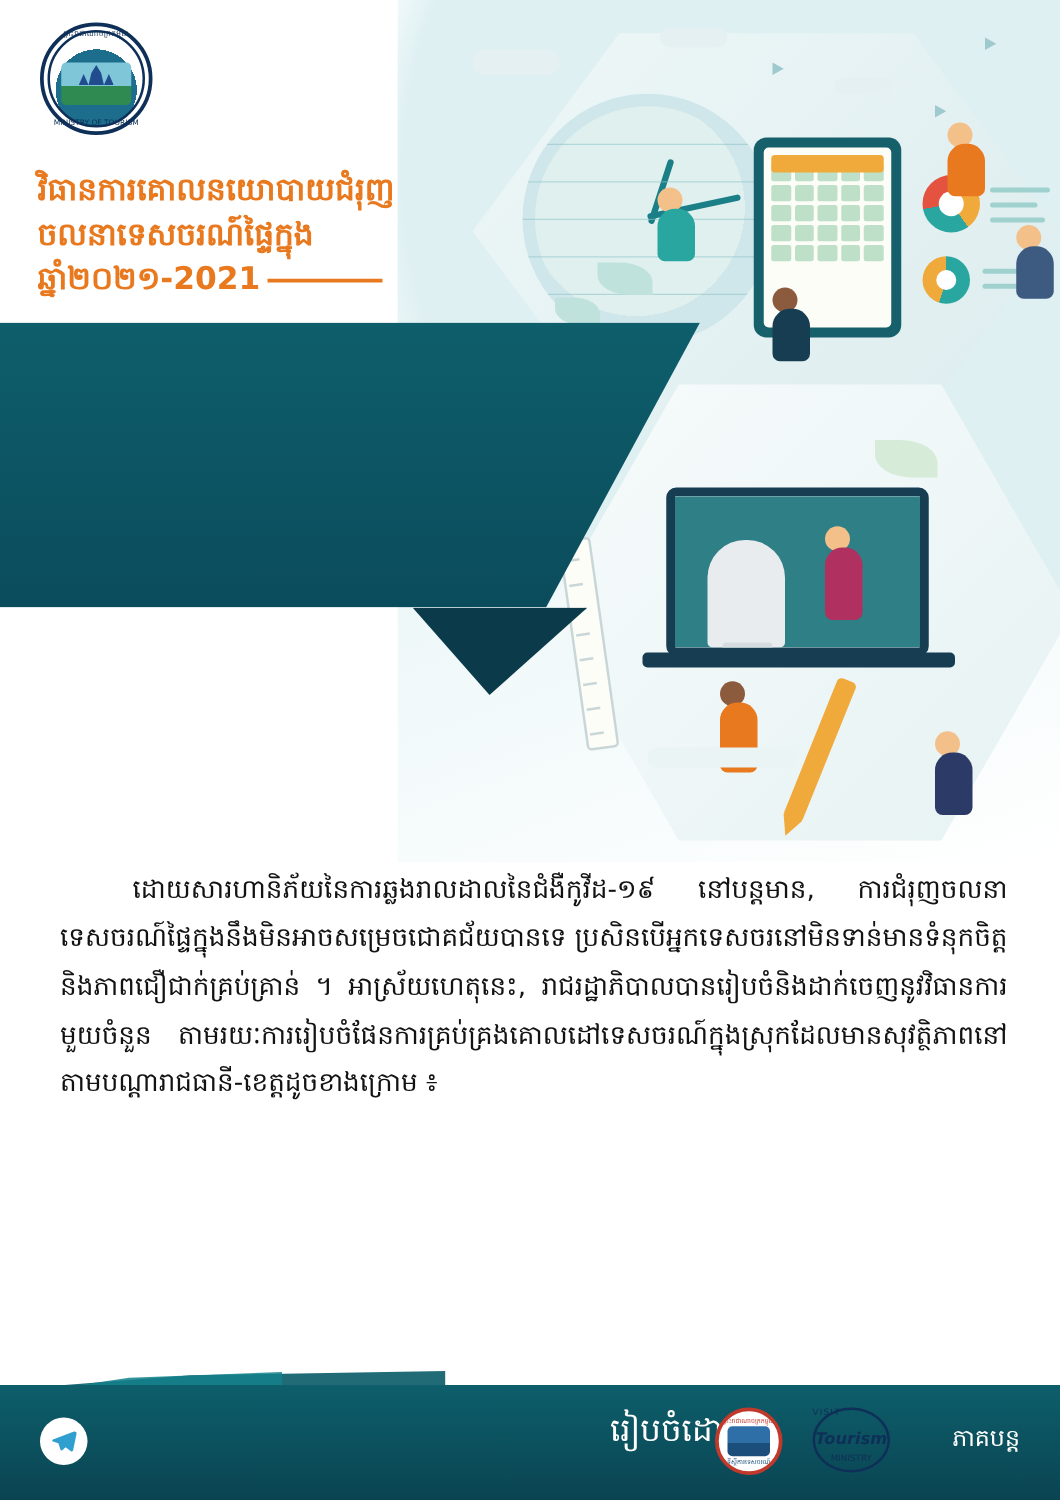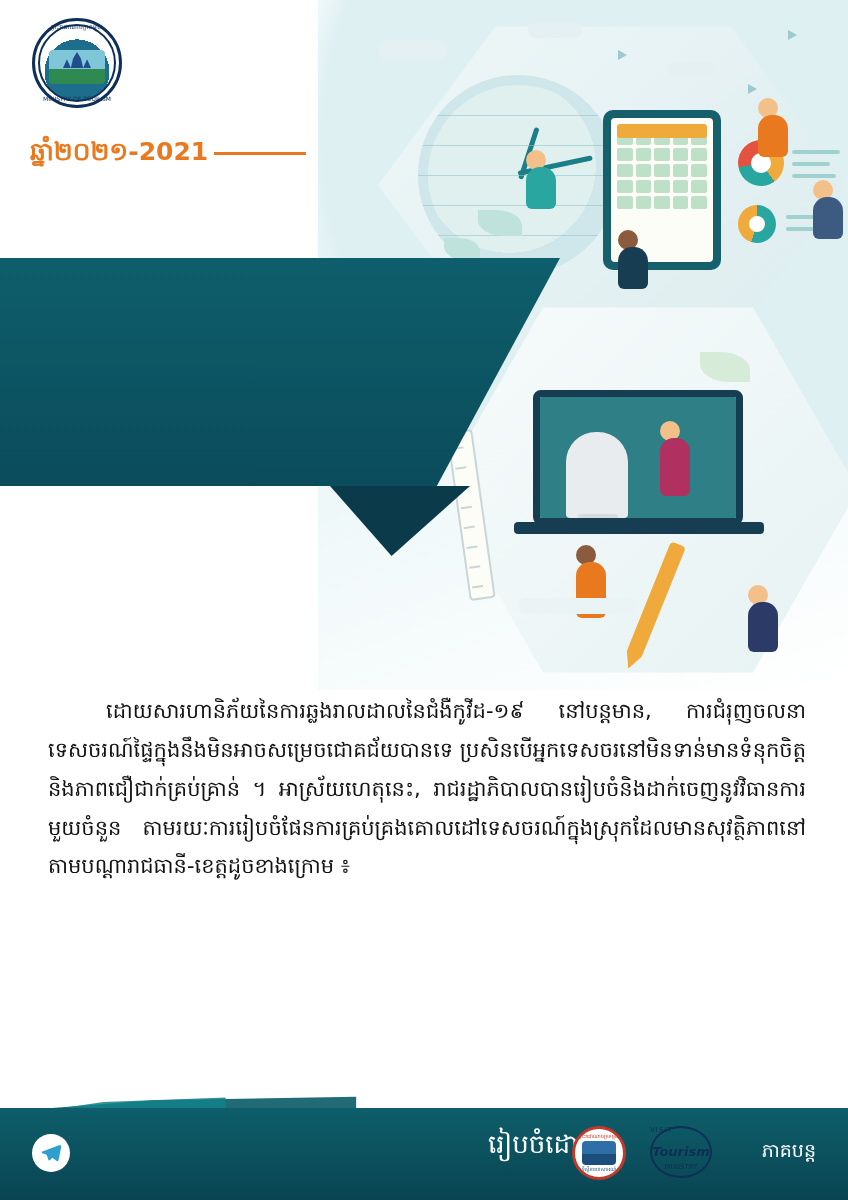--- a/index.html
+++ b/index.html
@@ -416,20 +416,22 @@
     <div class="ring"></div>
     <div class="ring2">
       <div class="scene"></div>
       <div class="temple"></div>
     </div>
     <div class="khmer-top">ព្រះរាជាណាចក្រកម្ពុជា</div>
     <div class="khmer-bot">MINISTRY OF TOURISM</div>
   </div>
 
   <div class="kicker">
+    <div>វិធានការគោលនយោបាយជំរុញ</div>
+    <div>ចលនាទេសចរណ៍ផ្ទៃក្នុង</div>
     <div>
       <span>ឆ្នាំ២០២១-2021</span><span class="rule"></span>
     </div>
   </div>
 
   <div class="banner"></div>
   <div class="banner-deco"></div>
   <div class="banner-text">
   </div>
 

